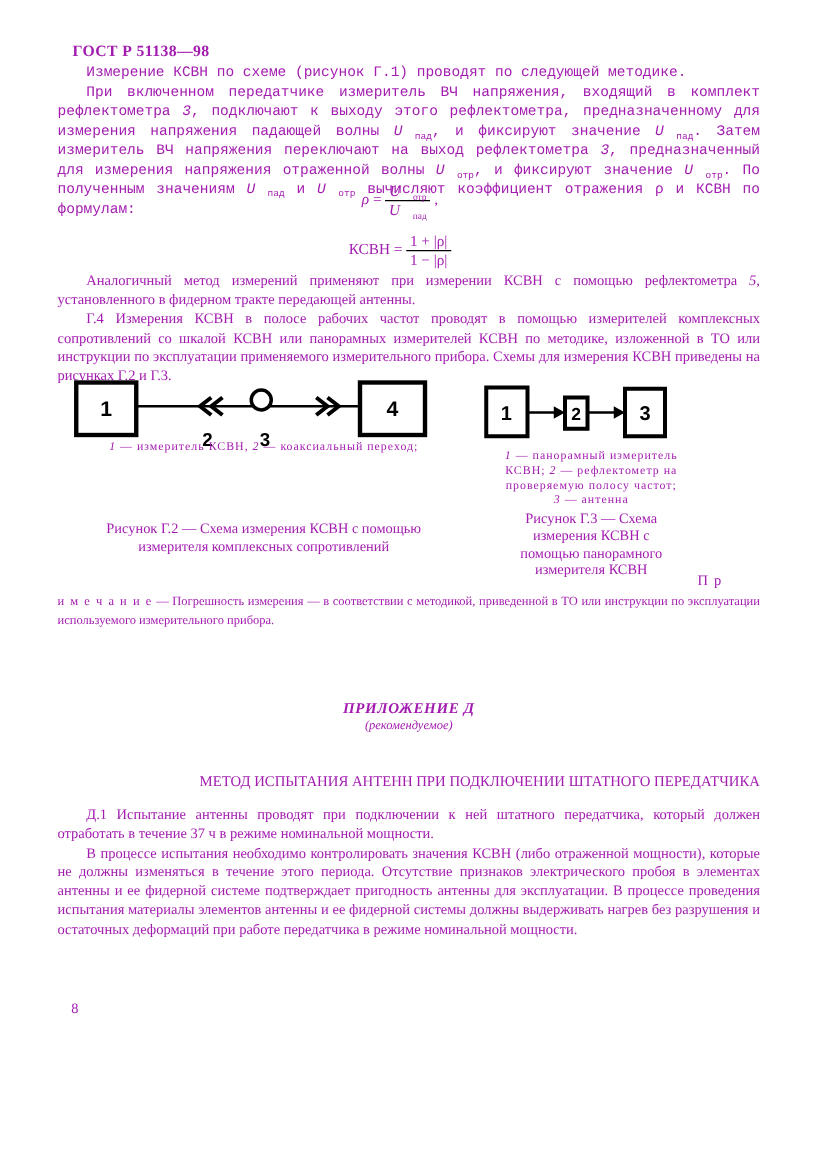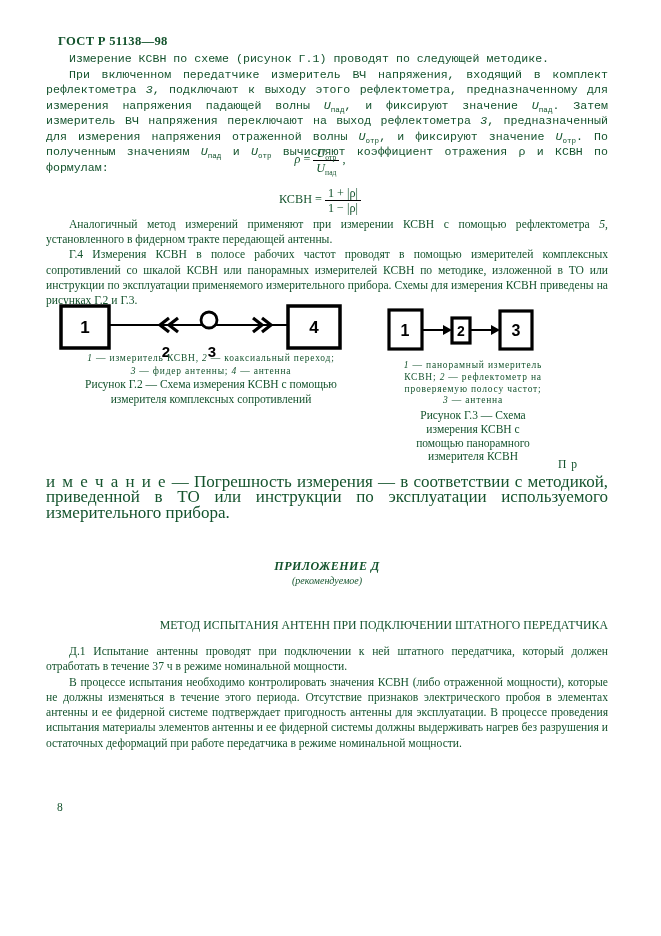--- a/index.html
+++ b/index.html
@@ -1,36 +1,36 @@
 <!DOCTYPE html>
 <html><head>
 <meta charset="utf-8">
 <style>
   html,body{margin:0;padding:0;background:#ffffff;}
   .page{
-    position:relative;width:661px;height:936px;background:#ffffff;color:#14532d;
+    position:relative;width:661px;height:936px;background:#ffffff;color:#a21caf;
     font-family:"Liberation Serif","DejaVu Serif",serif;overflow:hidden;
   }
   .abs{position:absolute;}
   .body-text{font-size:11.6px;line-height:15.5px;text-align:justify;}
   .body-text p{margin:0;text-indent:23px;}
   .tight{line-height:15.2px;}
   .header-title{font-weight:bold;font-size:12.6px;letter-spacing:0.3px;}
   .ref-num{font-style:italic;}
   .usub i{font-style:italic;}
-  .usub sub{font-size:7.6px;line-height:0;font-style:normal;}
+  .usub sub{font-size:7.6px;line-height:0;font-style:normal;margin-left:10px;}
   .formula{left:40px;width:560px;text-align:center;font-size:12.2px;}
   .frac{display:inline-block;vertical-align:middle;text-align:center;line-height:1.15;}
   .fnum{display:block;padding:0 3px;border-bottom:1.2px solid #000;}
   .fden{display:block;padding:0 3px;}
   .legend{font-size:9.5px;letter-spacing:0.8px;text-align:center;}
   .legend i{font-style:italic;}
   .caption{font-size:11.5px;text-align:center;}
   .note-lead{font-size:11.6px;text-align:right;}
-  .note-para{font-size:17px;line-height:15.3px;text-align:justify;}
+  .note-para{font-size:10px;line-height:15.3px;text-align:justify;}
   .spaced{letter-spacing:1px;}
   .apx-title{font-size:12px;font-weight:bold;font-style:italic;text-align:center;letter-spacing:0.5px;}
   .apx-sub{font-size:10px;font-style:italic;text-align:center;}
   .apx-heading{font-size:11.8px;font-weight:normal;text-align:right;}
   .page-num{font-size:11.5px;}
   svg text{font-family:"Liberation Sans","DejaVu Sans",sans-serif;font-weight:bold;fill:#000;}
 </style>
 </head>
 <body>
 
@@ -77,24 +77,23 @@
     <rect x="4" y="3" width="48" height="42" fill="#fff" stroke="#000" stroke-width="3.5"></rect>
     <rect x="231" y="3" width="52" height="42" fill="#fff" stroke="#000" stroke-width="3.5"></rect>
     <text x="28" y="30" font-size="17" text-anchor="middle">1</text>
     <text x="257" y="30" font-size="17" text-anchor="middle">4</text>
     <text x="109" y="54" font-size="15" text-anchor="middle">2</text>
     <text x="155" y="54" font-size="15" text-anchor="middle">3</text>
   </svg>
 
   <div class="abs legend" style="left:46px;top:352px;width:330px;line-height:12.5px;">
     <div><i>1</i><span> — измеритель КСВН, </span><i>2</i><span> — коаксиальный переход;</span></div>
-    <div><i>3</i><span> — фидер антенны; </span><i>4</i><span> — антенна</span></div>
   </div>
 
-  <div class="abs caption" style="left:46px;top:377px;width:330px;line-height:15px;">
+  <div class="abs caption" style="left:46px;top:416px;width:330px;line-height:15px;">
     <div>Рисунок Г.2 — Схема измерения КСВН с помощью</div>
     <div>измерителя комплексных сопротивлений</div>
   </div>
 
   <svg class="abs" style="left:379px;top:306px;" width="175" height="50" viewBox="0 0 175 50">
     <line x1="43" y1="24" x2="70" y2="24" stroke="#000" stroke-width="2"></line>
     <polygon points="64,19 73,24 64,29" fill="#000"></polygon>
     <line x1="91" y1="24" x2="118" y2="24" stroke="#000" stroke-width="2"></line>
     <polygon points="112,19 121,24 112,29" fill="#000"></polygon>
     <rect x="10" y="4" width="33" height="39" fill="#fff" stroke="#000" stroke-width="3.2"></rect>

